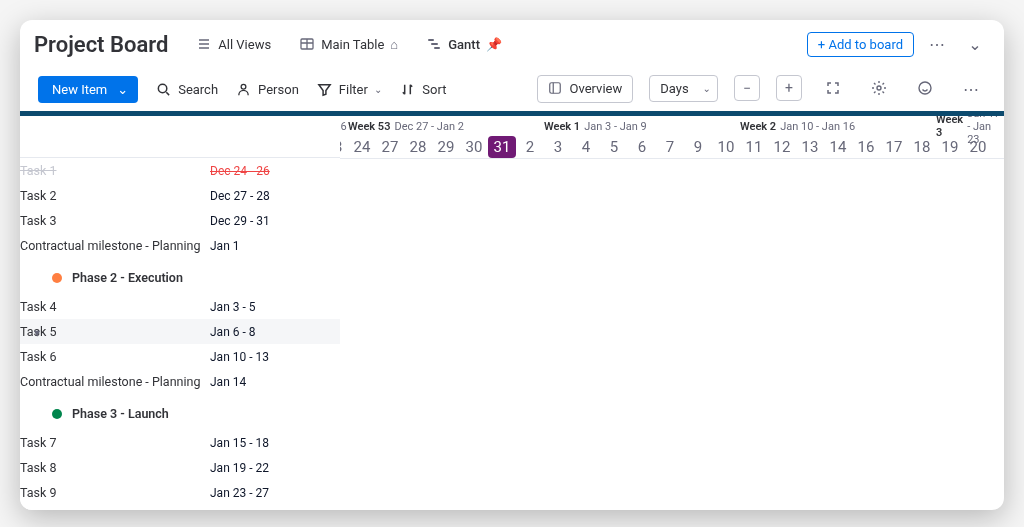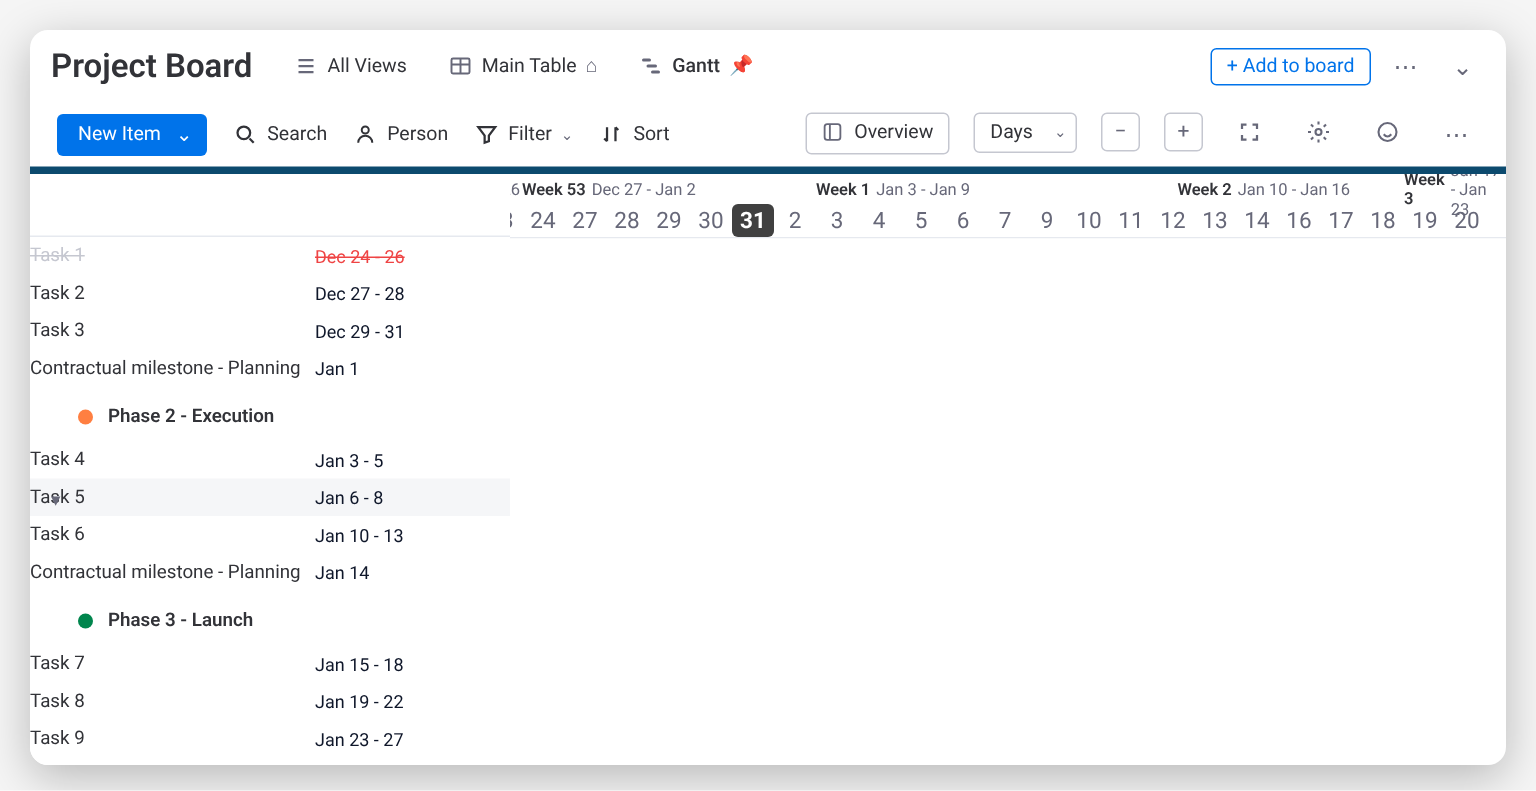--- a/index.html
+++ b/index.html
@@ -25,21 +25,21 @@
 .body{position:relative;height:394px;overflow:hidden}
 .left-col{position:absolute;left:0;top:0;width:320px;background:#fff;z-index:5}
 .timeline{position:absolute;left:300px;right:0;top:0;overflow:hidden}
 
 .hdr-row{border-bottom:1px solid #e6e9ef}
 .week-row{height:20px;position:relative;display:flex}
 .week-cell{position:absolute;top:0;height:20px;font-size:11px;color:#676879;display:flex;align-items:center}
 .week-cell b{color:#323338;font-weight:600;margin-right:4px}
 .day-row{height:22px;display:flex;position:relative}
 .day-cell{width:28px;flex:0 0 28px;text-align:center;font-size:15px;color:#676879;line-height:22px}
-.day-cell.today{background:#404040;color:#fff;border-radius:4px;font-weight:700}
+.day-cell.today{background:#701a75;color:#fff;border-radius:4px;font-weight:400}
 
 .left-hdr{height:42px;border-bottom:1px solid #e6e9ef}
 .task-row{height:25px;display:flex;align-items:center;font-size:12.5px;color:#323338;}
 .task-row .tname{width:190px}
 .task-row .tdate{color:#0f172a;font-size:12px}
 .phase-row{height:25px;display:flex;align-items:center;font-weight:600;font-size:12.5px;color:#323338;padding-left:32px;gap:10px;margin-top:7px;margin-bottom:4px}
 .dot{width:10px;height:10px;border-radius:50%}
 .row-hover{background:#f5f6f8}
 .collapse-caret{position:absolute;left:14px;width:14px;height:14px;color:#676879}
 
@@ -227,21 +227,21 @@
           </div>
           <div class="task-row"></div>
         </div>
     </div>
     <div class="timeline">
       <div class="hdr-row">
         <div class="week-row" id="week-row">
             <div class="week-cell" style="left: 0px;">ec 26</div>
             <div class="week-cell" style="left: 28px;"><b>Week 53</b> Dec 27 - Jan 2</div>
             <div class="week-cell" style="left: 224px;"><b>Week 1</b> Jan 3 - Jan 9</div>
-            <div class="week-cell" style="left: 420px; margin-left: 45px;"><b>Week 2</b> Jan 10 - Jan 16</div>
+            <div class="week-cell" style="left: 420px;"><b>Week 2</b> Jan 10 - Jan 16</div>
             <div class="week-cell" style="left: 616px;"><b>Week 3</b> Jan 17 - Jan 23</div>
           </div>
         <div class="day-row" id="day-row">
             <div class="day-cell">23</div>
             <div class="day-cell">24</div>
             <div class="day-cell">27</div>
             <div class="day-cell">28</div>
             <div class="day-cell">29</div>
             <div class="day-cell">30</div>
             <div class="day-cell today">31</div>

